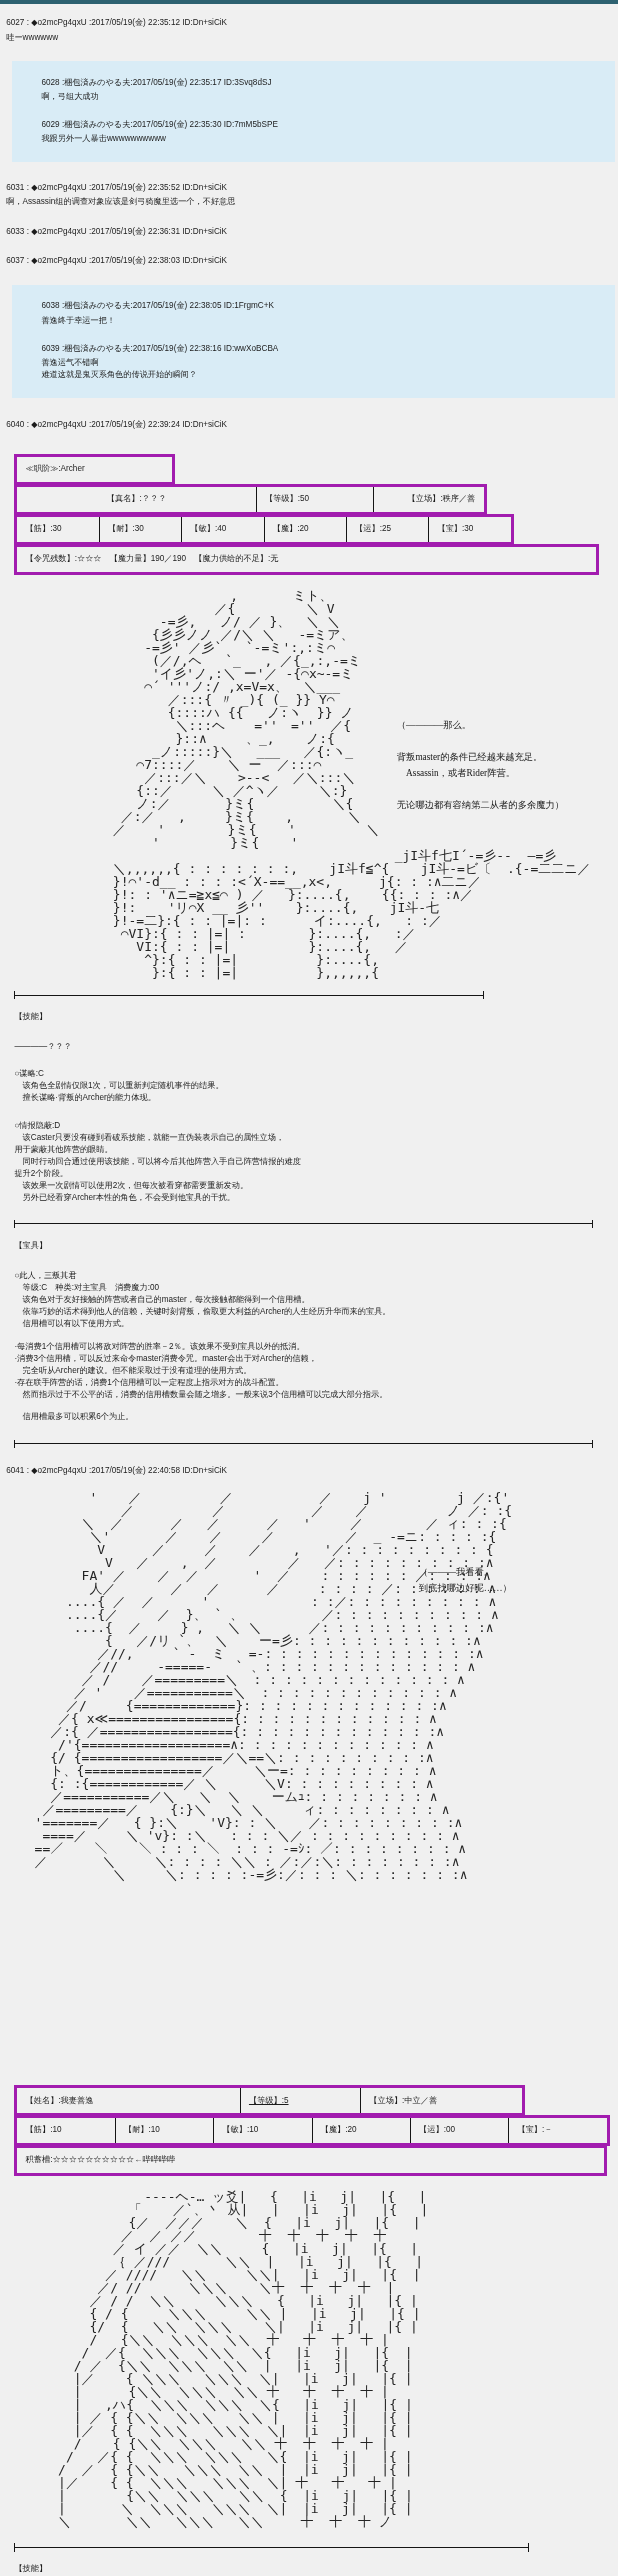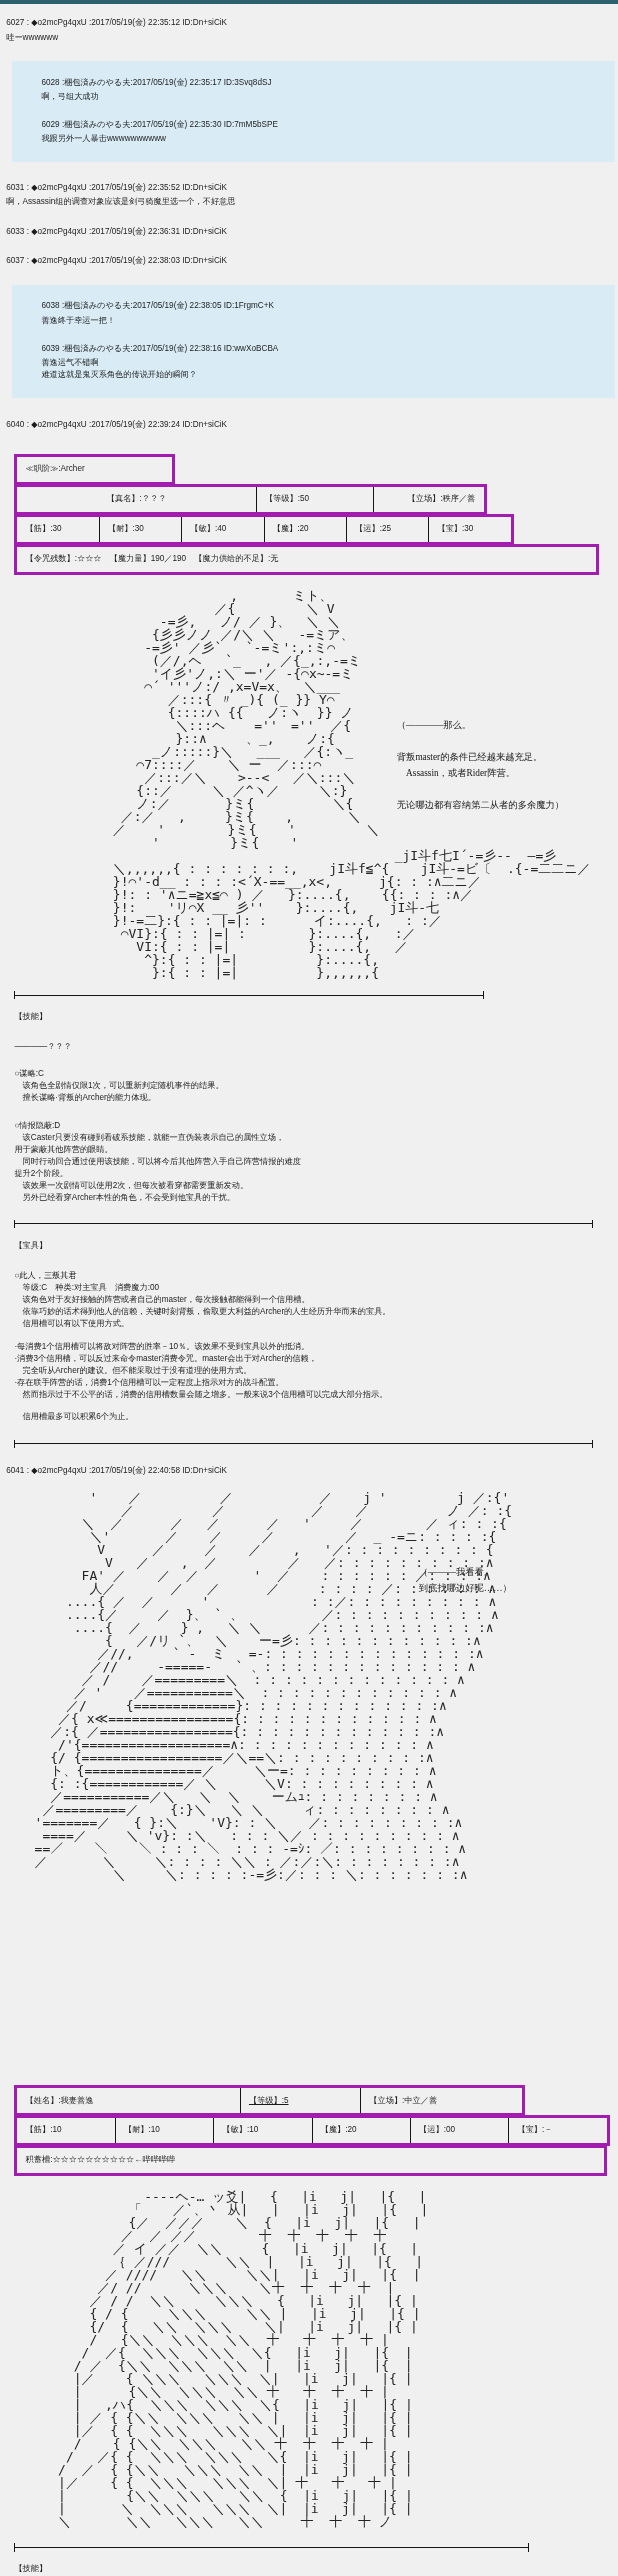--- a/index.html
+++ b/index.html
@@ -177,21 +177,21 @@
 
     <div class="divider d2" style="margin-top:19.6px;"></div>
 
     <div class="sec-line">【宝具】</div>
     <div class="sk-name" style="margin-top:18.5px;">○此人，三叛其君</div>
     <div class="sk-desc">　等级:C　种类:对主宝具　消费魔力:00</div>
     <div class="sk-desc">　该角色对于友好接触的阵营或者自己的master，每次接触都能得到一个信用槽。
 　依靠巧妙的话术得到他人的信赖，关键时刻背叛，偷取更大利益的Archer的人生经历升华而来的宝具。
 　信用槽可以有以下使用方式。</div>
     <div class="gap20"></div>
-    <div class="sk-desc">·每消费1个信用槽可以将敌对阵营的胜率－10％。该效果不受到宝具以外的抵消。
+    <div class="sk-desc">·每消费1个信用槽可以将敌对阵营的胜率－2％。该效果不受到宝具以外的抵消。
 ·消费3个信用槽，可以反过来命令master消费令咒。master会出于对Archer的信赖，
 　完全听从Archer的建议。但不能采取过于没有道理的使用方式。
 ·存在联手阵营的话，消费1个信用槽可以一定程度上指示对方的战斗配置。
 　然而指示过于不公平的话，消费的信用槽数量会随之增多。一般来说3个信用槽可以完成大部分指示。</div>
     <div class="gap20"></div>
     <div class="sk-desc">　信用槽最多可以积累6个为止。</div>
 
     <div class="divider d2" style="margin-top:20.6px;"></div>
   </div>
 </div>

